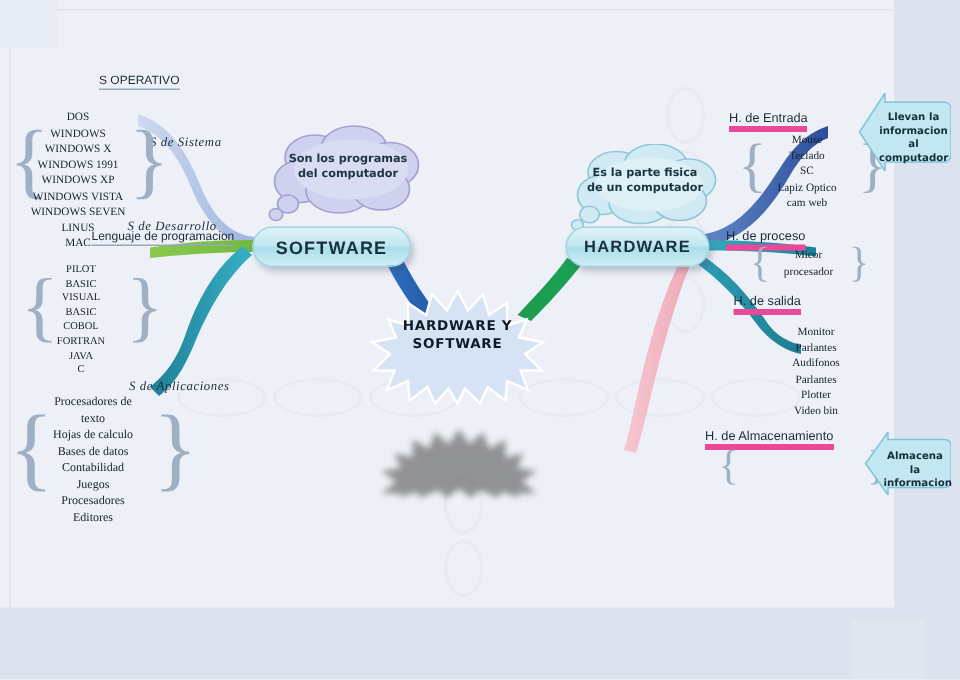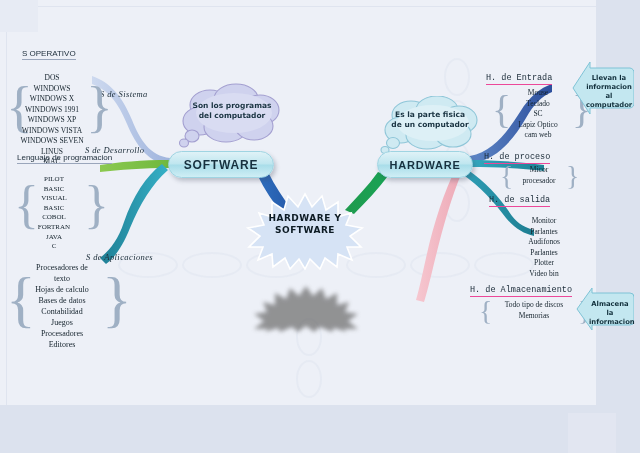--- a/index.html
+++ b/index.html
@@ -89,27 +89,27 @@
     font-style:italic;
     font-size:8.5px;color:#20313d;white-space:nowrap;
     letter-spacing:.4px;
   }
 
   
   .heading{
     position:absolute;
     font-family:"Liberation Sans", sans-serif;
     font-size:8px;color:#1b2b38;white-space:nowrap;
-    border-bottom:1px solid #9aa6bb;padding-bottom:1px;
+    border-bottom:1px solid #9aa6bb;padding-bottom:1px;margin-left:44px;
   }
   .heading-serif{
     position:absolute;
-    font-family:Liberation Mono, monospace;
+    font-family:Liberation Sans, sans-serif;
     font-size:8.5px;color:#1b2b38;white-space:nowrap;
-    border-bottom:1px solid #ec4899;padding-bottom:1px;
+    border-bottom:4px solid #ec4899;padding-bottom:1px;
   }
 
   
   .group{position:absolute;}
   .group .items{
     position:absolute;left:0;top:0;width:100%;
     text-align:center;
     font-family:"Liberation Serif", serif;
     font-size:7.5px;color:#14222c;line-height:10.5px;
   }
@@ -358,24 +358,20 @@
         <div>Parlantes</div>
         <div>Plotter</div>
         <div>Video bin</div>
       </div>
   </div>
 
   <div class="heading-serif" style="left:470px;top:285px;">H. de Almacenamiento</div>
   <div class="group" style="left:486px;top:300px;width:96px;height:24px;">
     <div class="brace" style="left:-7px;top:-3px;font-size:28px;line-height:28px;">{</div>
     <div class="brace" style="left:92px;top:-3px;font-size:28px;line-height:28px;">}</div>
-    <div class="items" id="list-almac">
-        <div>Todo tipo de discos</div>
-        <div>Memorias</div>
-      </div>
   </div>
 
   <div class="callout" style="left:572px;top:62px;width:62px;height:52px;">
     <svg width="62" height="52" viewBox="0 0 62 52">
       <path d="M18,6 L58,6 A5,5 0 0 1 62,11 L62,41 A5,5 0 0 1 58,46 L18,46 L18,52 L1,26 L18,0 Z" fill="#c3e7f0" stroke="#7ec3d6" stroke-width="1"></path>
     </svg>
     <div class="ctxt" style="left:14px;top:12px;width:46px;">Llevan la informacion al computador</div>
   </div>
 
 

